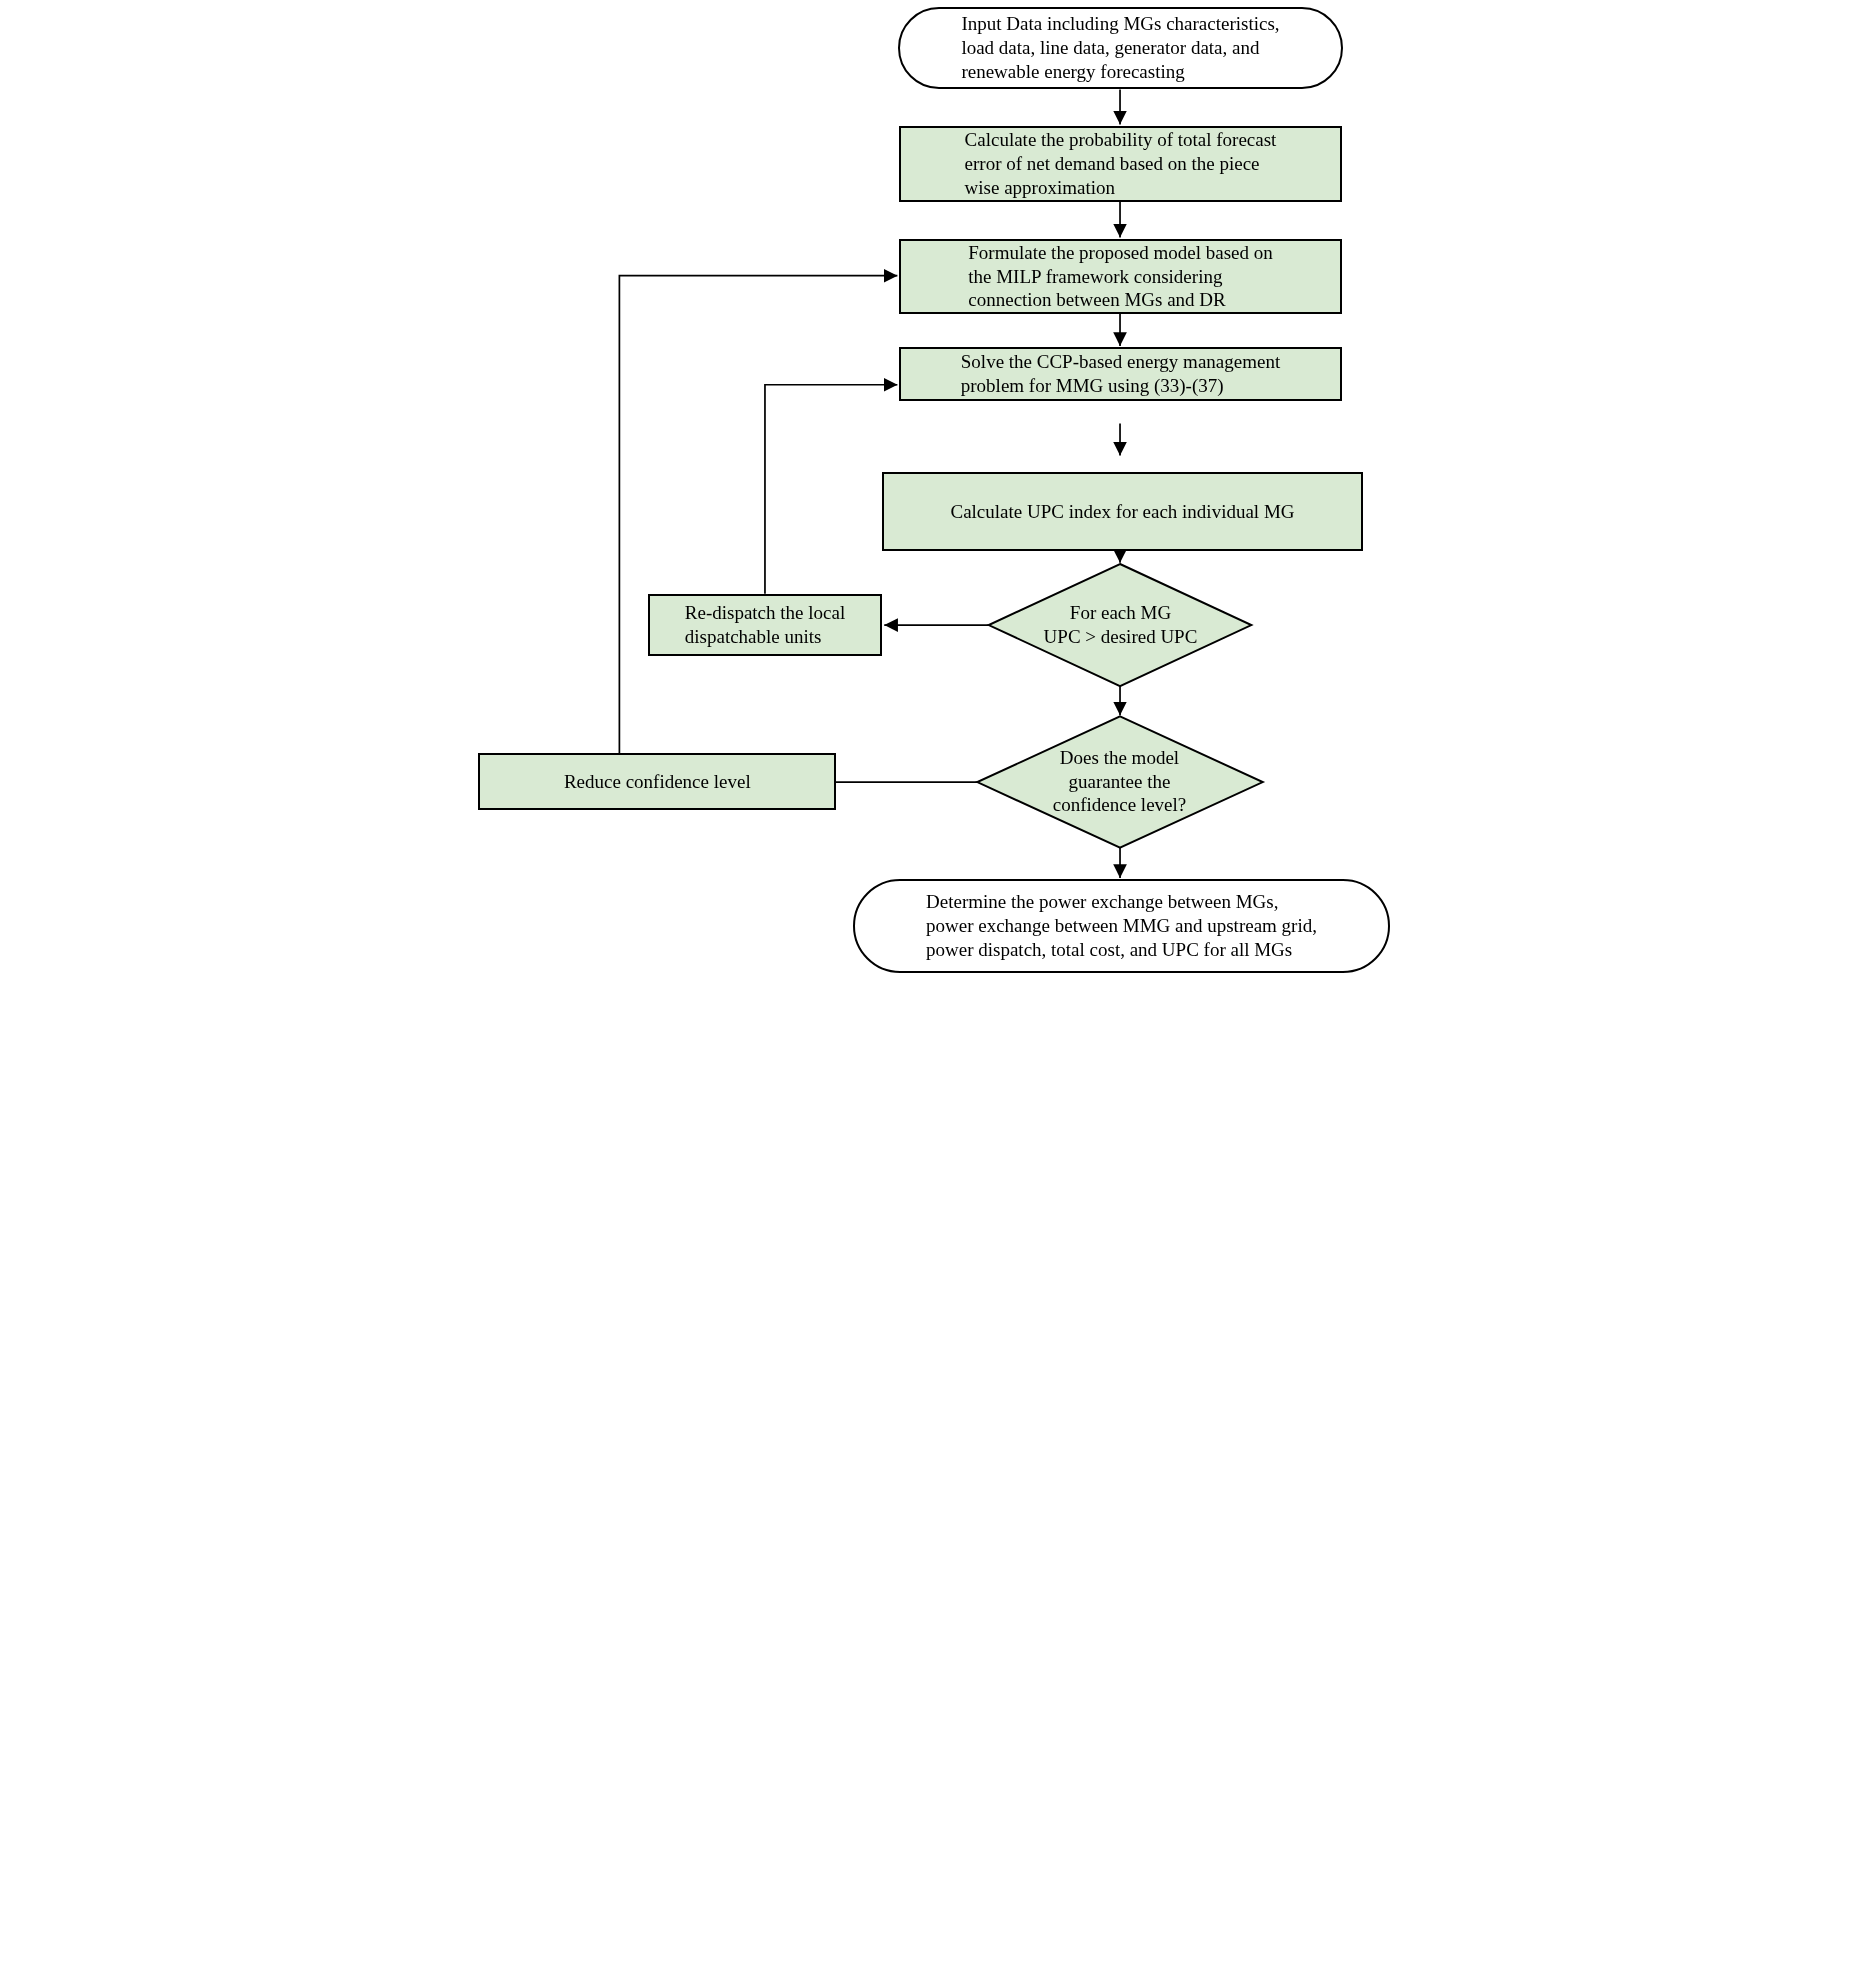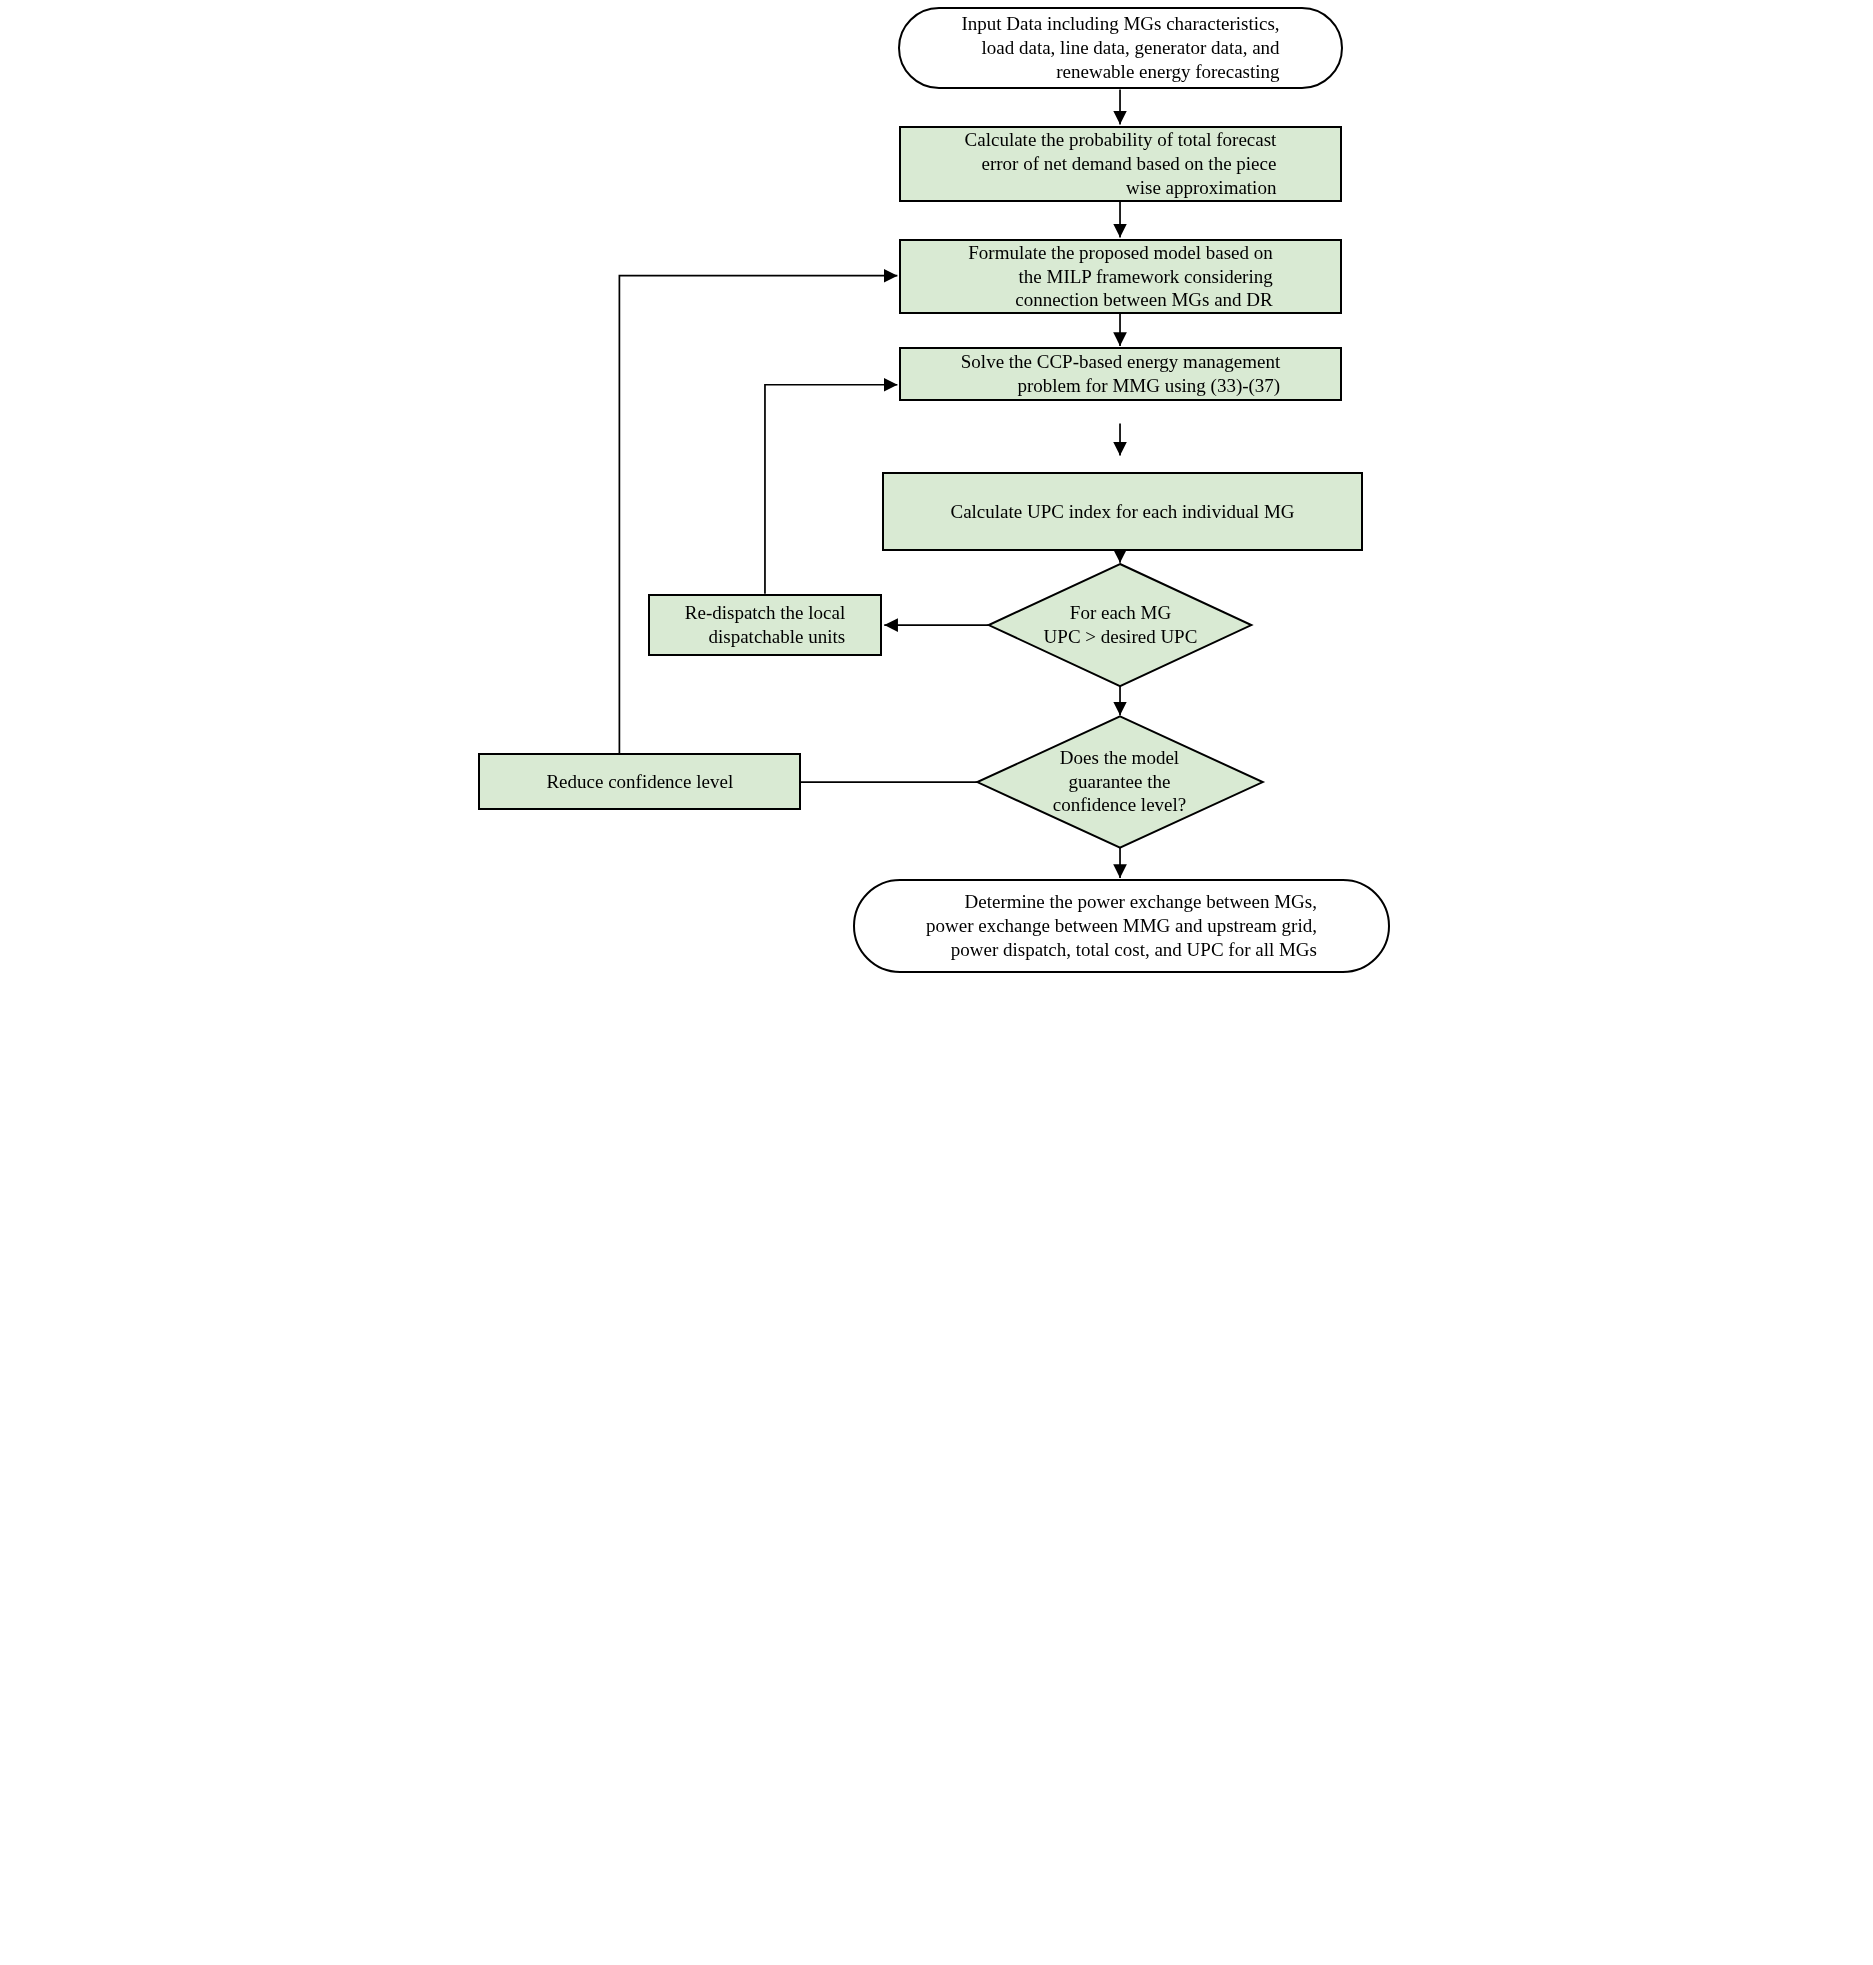--- a/index.html
+++ b/index.html
@@ -20,21 +20,21 @@
     left: 0; top: 0;
     width: 937px;
     height: 983px;
     z-index: 0;
   }
   .node {
     position: absolute;
     display: flex;
     align-items: center;
     justify-content: center;
-    text-align: right;
+    text-align: left;
     font-size: 19px;
     line-height: 1.26;
     z-index: 1;
   }
   .node .label { white-space: pre-line; }
   .rect {
     background: var(--node-fill, #d9ead3);
     border: 2px solid var(--node-border, #000000);
     padding: 2.3px 8px;
   }
@@ -124,21 +124,21 @@
     <span class="label">Re-dispatch the local
 dispatchable units</span>
   </div>
 
   <div class="diamond-label" style="left:509px; top:716px; width:285px; height:131px;justify-content:center;">
     <span class="label">Does the model
 guarantee the
 confidence level?</span>
   </div>
 
-  <div class="node rect" style="left:10.3px; top:753px; width:323px; height:57px;">
+  <div class="node rect" style="left:10.3px; top:753px; width:358px; height:57px;">
     <span class="label">Reduce confidence level</span>
   </div>
 
   <div class="node terminator bottom" style="left:385px; top:879px; width:537px; height:94px;">
     <span class="label">Determine the power exchange between MGs,
 power exchange between MMG and upstream grid,
 power dispatch, total cost, and UPC for all MGs</span>
   </div>
 
 </div>

